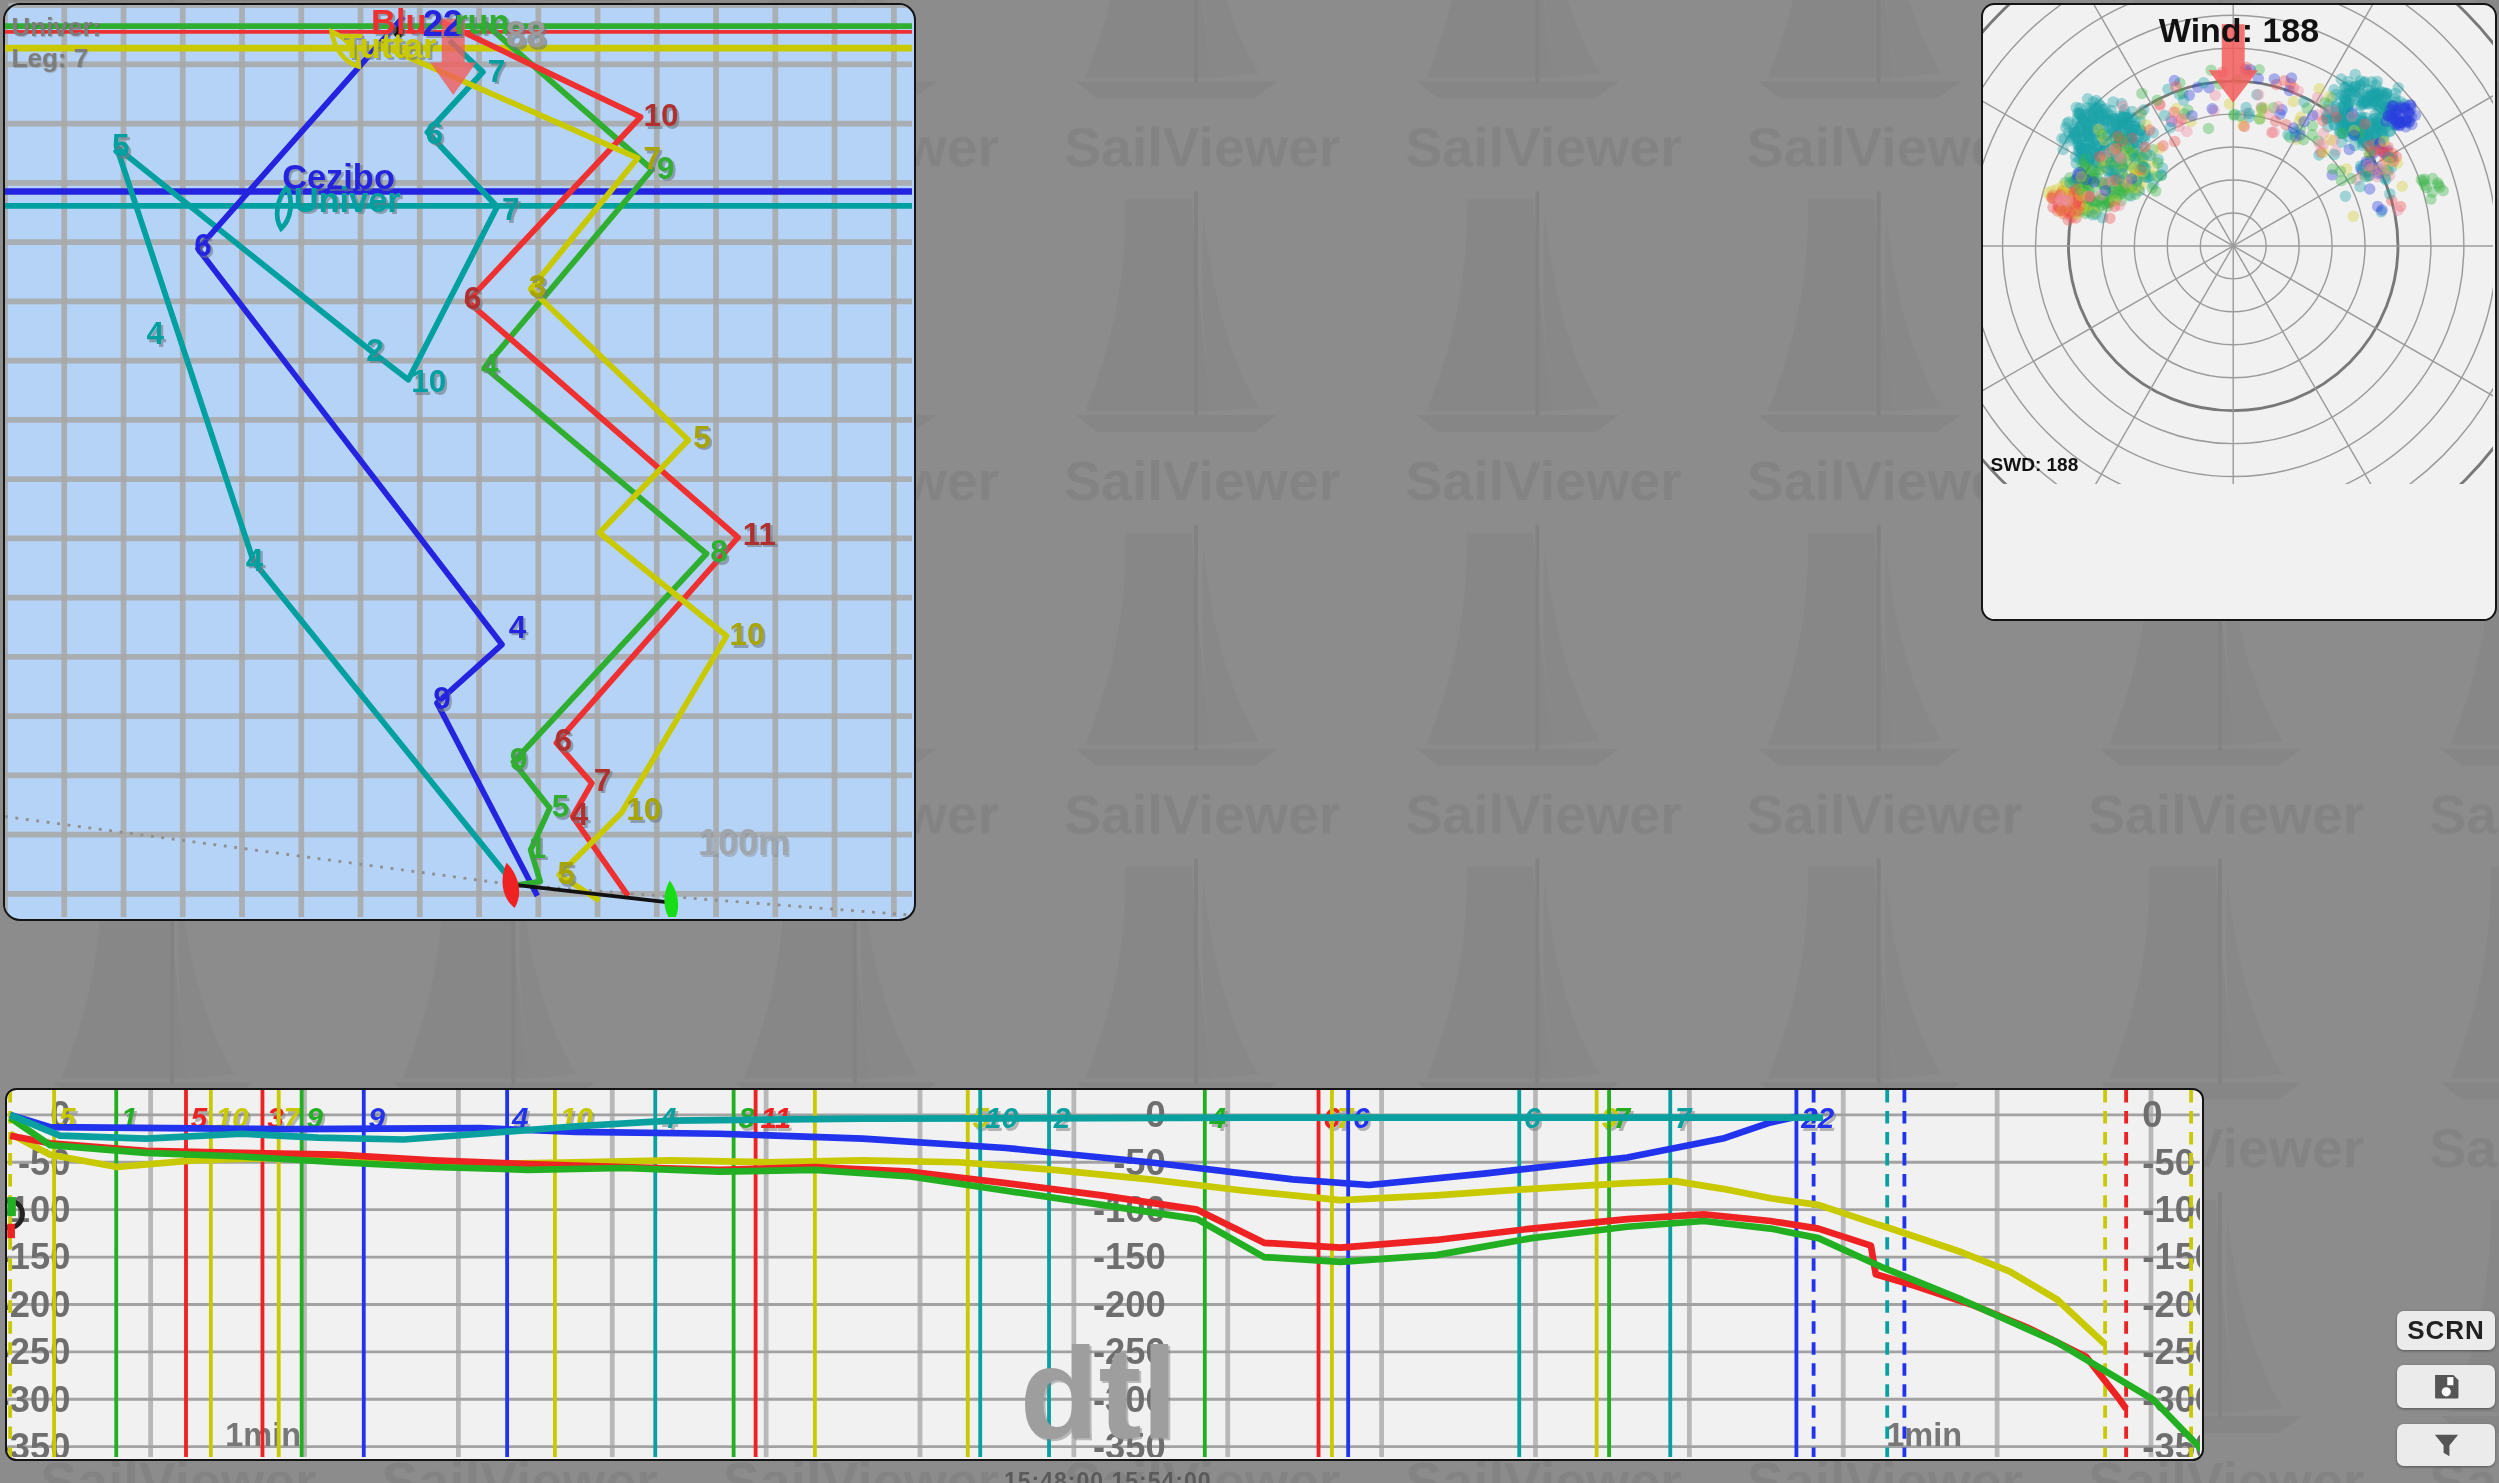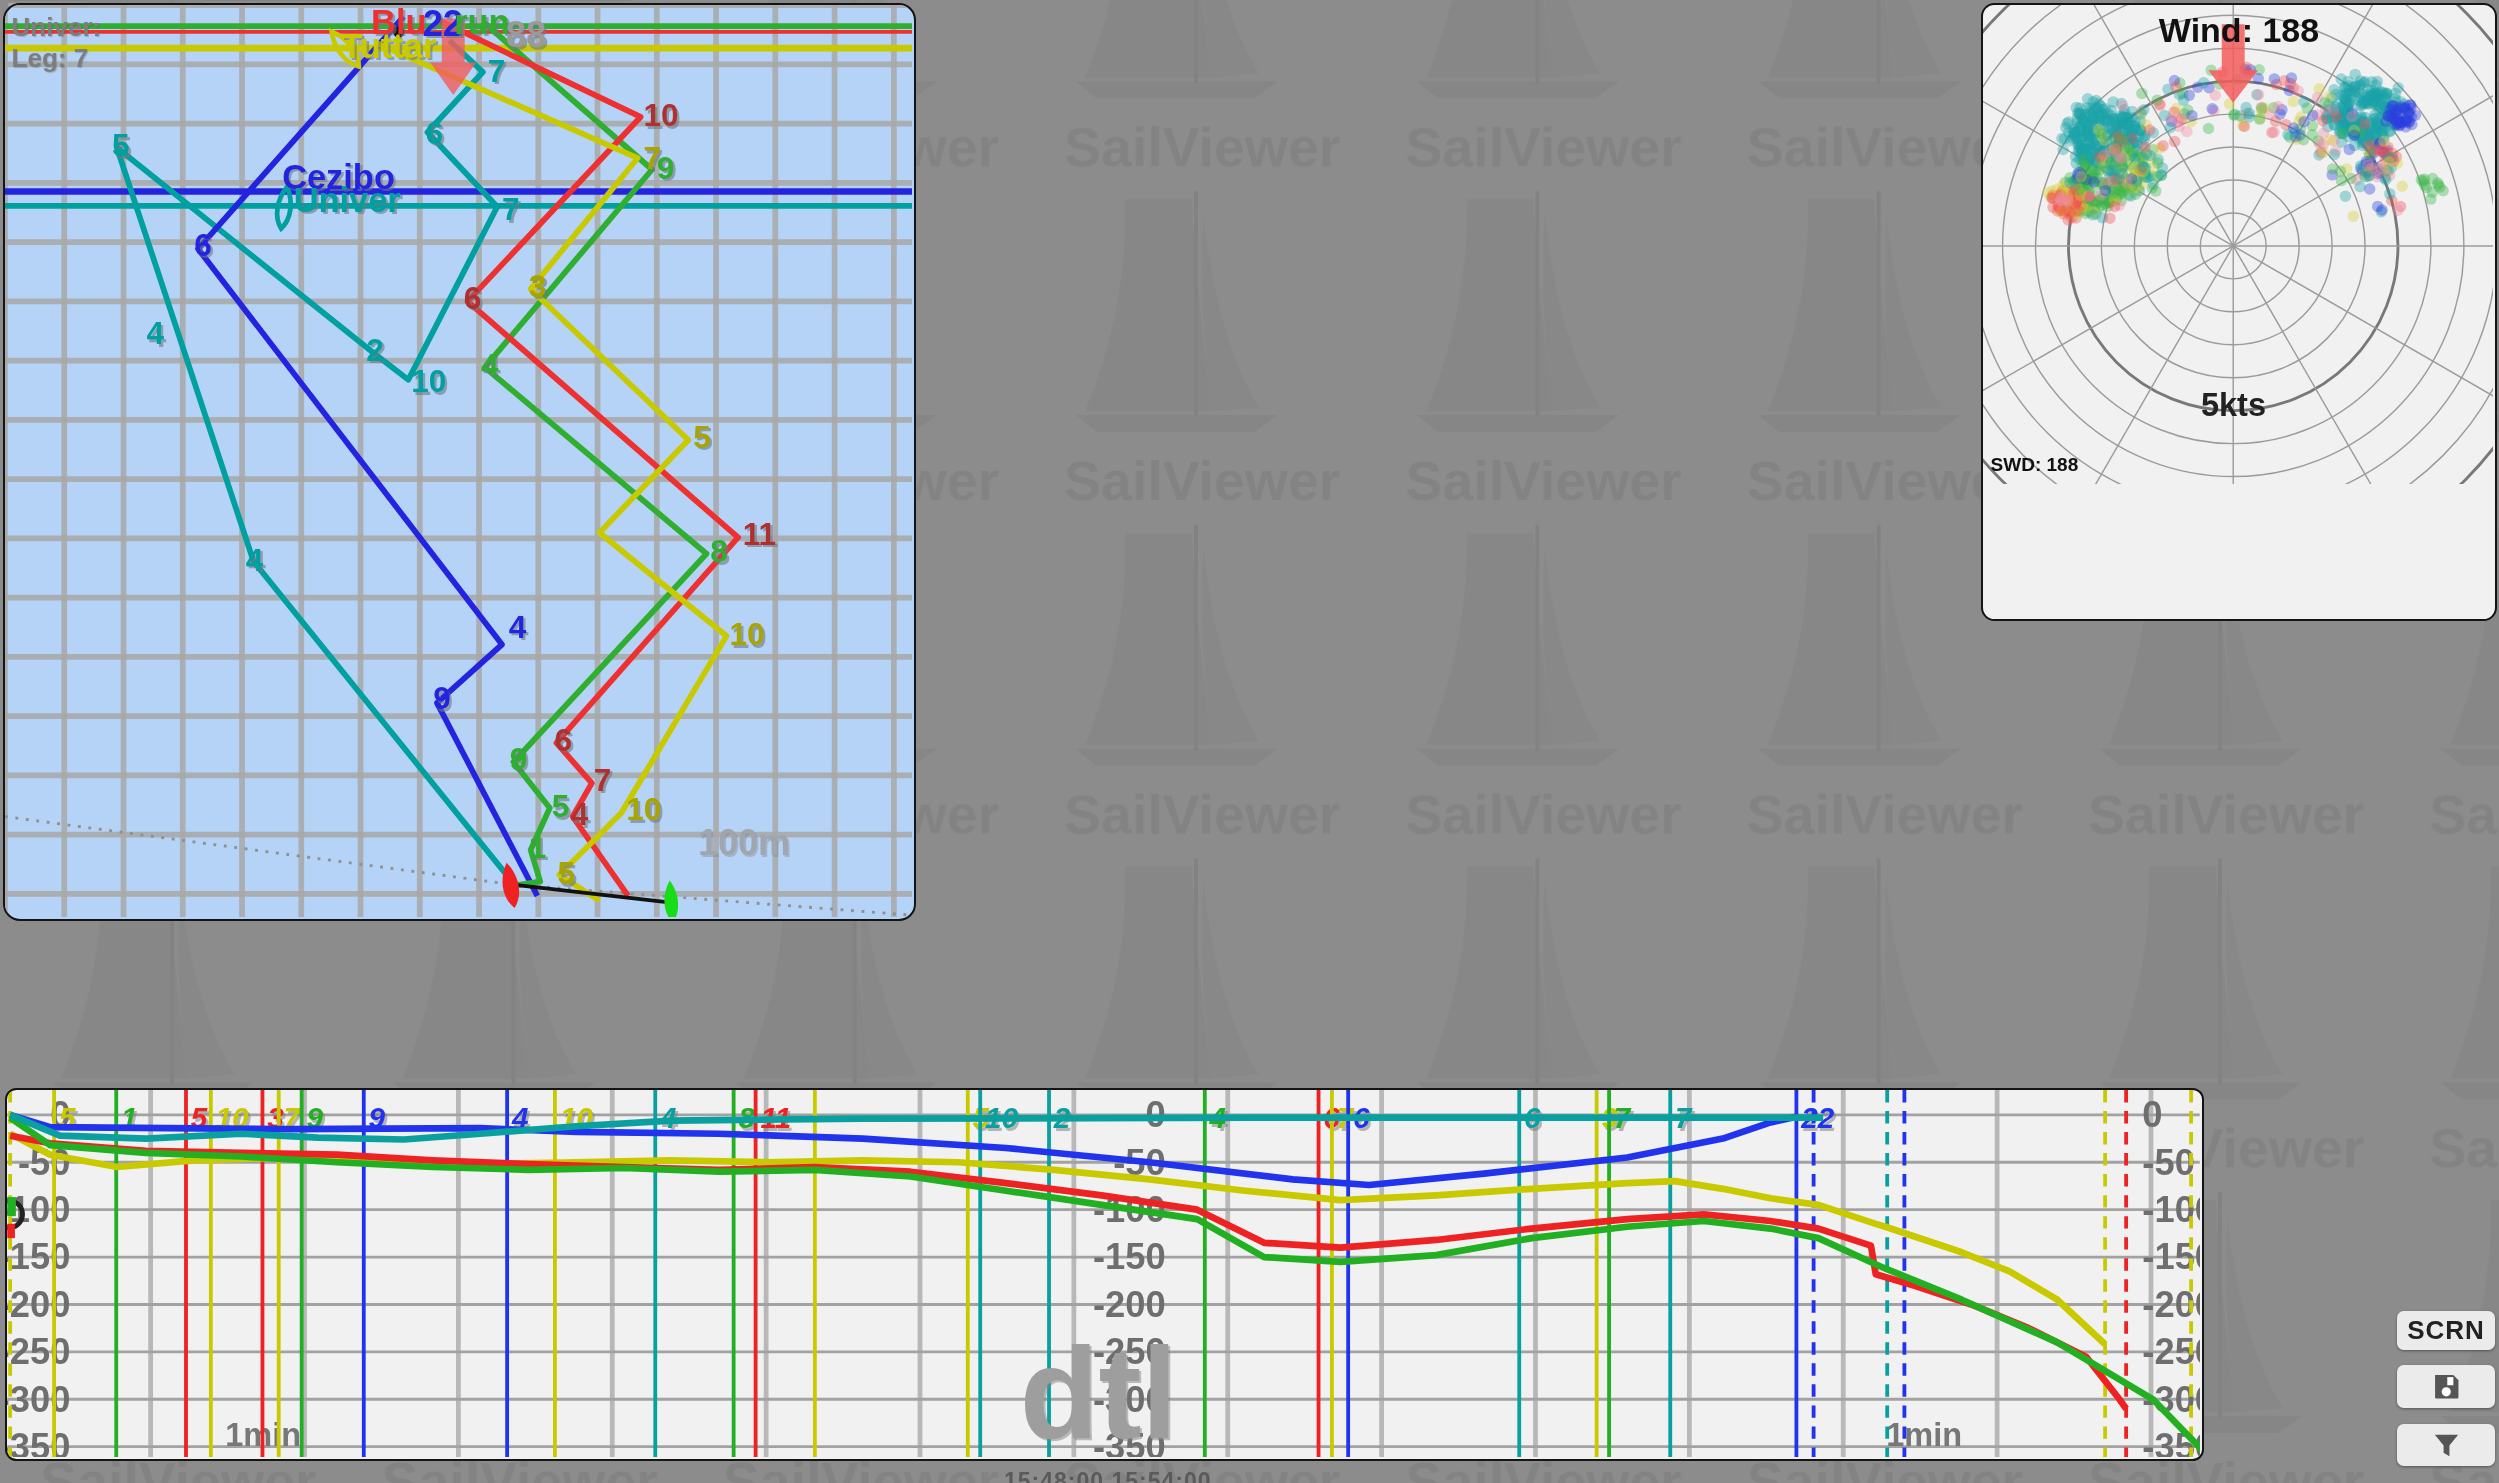--- a/index.html
+++ b/index.html
@@ -1434,21 +1434,20 @@
       <circle cx="470.6" cy="195.7" r="6" fill="#3cb54a" opacity="0.38"></circle>
       <circle cx="459.0" cy="182.6" r="6" fill="#3cb54a" opacity="0.38"></circle>
       <circle cx="462.5" cy="188.3" r="6" fill="#3cb54a" opacity="0.38"></circle>
       <circle cx="460.9" cy="184.5" r="6" fill="#3cb54a" opacity="0.38"></circle>
       <circle cx="464.4" cy="190.9" r="6" fill="#3cb54a" opacity="0.38"></circle>
       <circle cx="470.7" cy="181.5" r="6" fill="#3cb54a" opacity="0.38"></circle>
       <circle cx="468.9" cy="203.0" r="6" fill="#3cb54a" opacity="0.38"></circle>
       <path d="M250,20 h24 v48 h14 l-26,34 -26,-34 h14 Z" fill="rgba(243,92,92,0.85)"></path>
     </svg>
   <div id="polar-title" class="abs">Wind: 188</div>
-  <div id="polar-kts" class="abs">5kts</div>
   <div id="polar-swd" class="abs">SWD: 188</div>
 </div>
 
 <div id="dtl-panel" class="panel">
   <div id="dtl-watermark" class="abs">dtl</div>
   <svg id="dtl-svg" width="2193" height="367" viewBox="0 0 2294 384">
       <line x1="150" y1="0" x2="150" y2="384" stroke="#b8b8b8" stroke-width="5"></line>
       <line x1="311" y1="0" x2="311" y2="384" stroke="#b8b8b8" stroke-width="5"></line>
       <line x1="472" y1="0" x2="472" y2="384" stroke="#b8b8b8" stroke-width="5"></line>
       <line x1="633" y1="0" x2="633" y2="384" stroke="#b8b8b8" stroke-width="5"></line>

